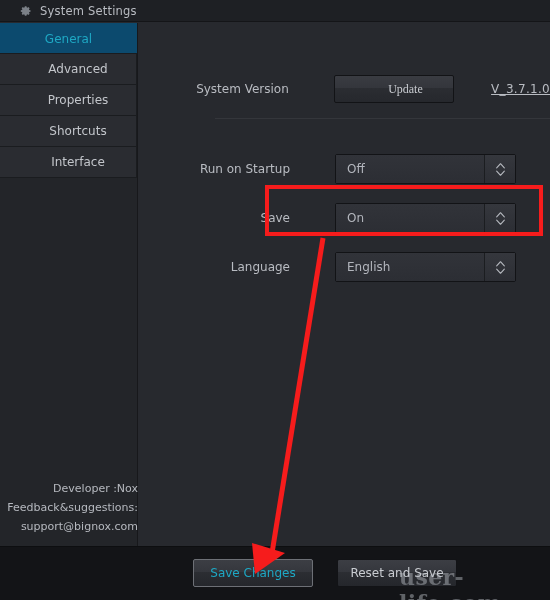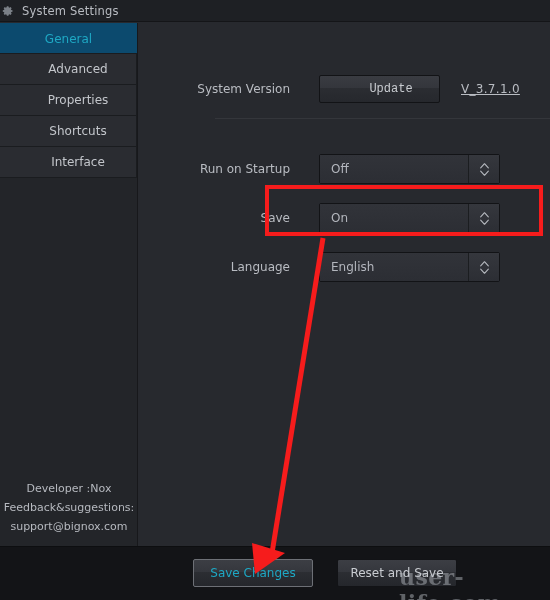--- a/index.html
+++ b/index.html
@@ -21,21 +21,21 @@
 
   
   .titlebar {
     position: absolute;
     left: 0; top: 0;
     width: 550px; height: 22px;
     background: #1e2024;
     border-bottom: 1px solid #141518;
     display: flex;
     align-items: center;
-    padding-left: 2px;
+    padding-left: 20px;
   }
   .gear-icon {
     width: 12px; height: 12px;
     margin-right: 8px;
     flex: 0 0 auto;
     opacity: .75;
   }
   .titlebar-text {
     font-size: 11.5px;
     color: #b9bcc2;
@@ -70,21 +70,21 @@
     border-top: 1px solid #1a1c1f;
     border-bottom: 1px solid #1a1c1f;
     border-right: 1px solid #1a1c1f;
     margin-top: -1px;
     padding-left: 20px;
   }
   .sidebar-footer {
     position: absolute;
     left: 0; bottom: 10px;
     width: 138px;
-    text-align: center;
+    text-align: right;
     font-size: 11px;
     color: #b6b9bf;
     line-height: 19px;
   }
 
   
   .main {
     position: absolute;
     left: 139px; top: 23px;
     width: 411px; height: 523px;
@@ -97,20 +97,21 @@
     background: #34363b;
   }
 
   .row {
     position: absolute;
     left: 0;
     width: 411px;
     height: 36px;
     display: flex;
     align-items: center;
+    gap: 16px;
   }
   .row-version { top: 48px; }
   .row-startup { top: 128px; }
   .row-root    { top: 177px; }
   .row-lang    { top: 226px; }
 
   .row-label {
     width: 180px;
     text-align: right;
     padding-right: 29px;
@@ -122,21 +123,21 @@
   .update-btn {
     width: 121px; height: 28px;
     border: 1px solid #121316;
     border-radius: 2px;
     background: linear-gradient(to bottom, #3a3c42 0%, #34363c 45%, #2b2d32 46%, #26282d 100%);
     color: #c9ccd1;
     font-size: 12px;
     display: flex;
     align-items: center;
     justify-content: center;
-    font-family: Liberation Mono, monospace;
+    font-family: Liberation Serif, serif;
     padding-left: 23px;
   }
   .version-text {
     margin-left: 21px;
     font-size: 12px;
     color: #b9bcc2;
     letter-spacing: .3px;
     text-decoration: underline;
   }
 

